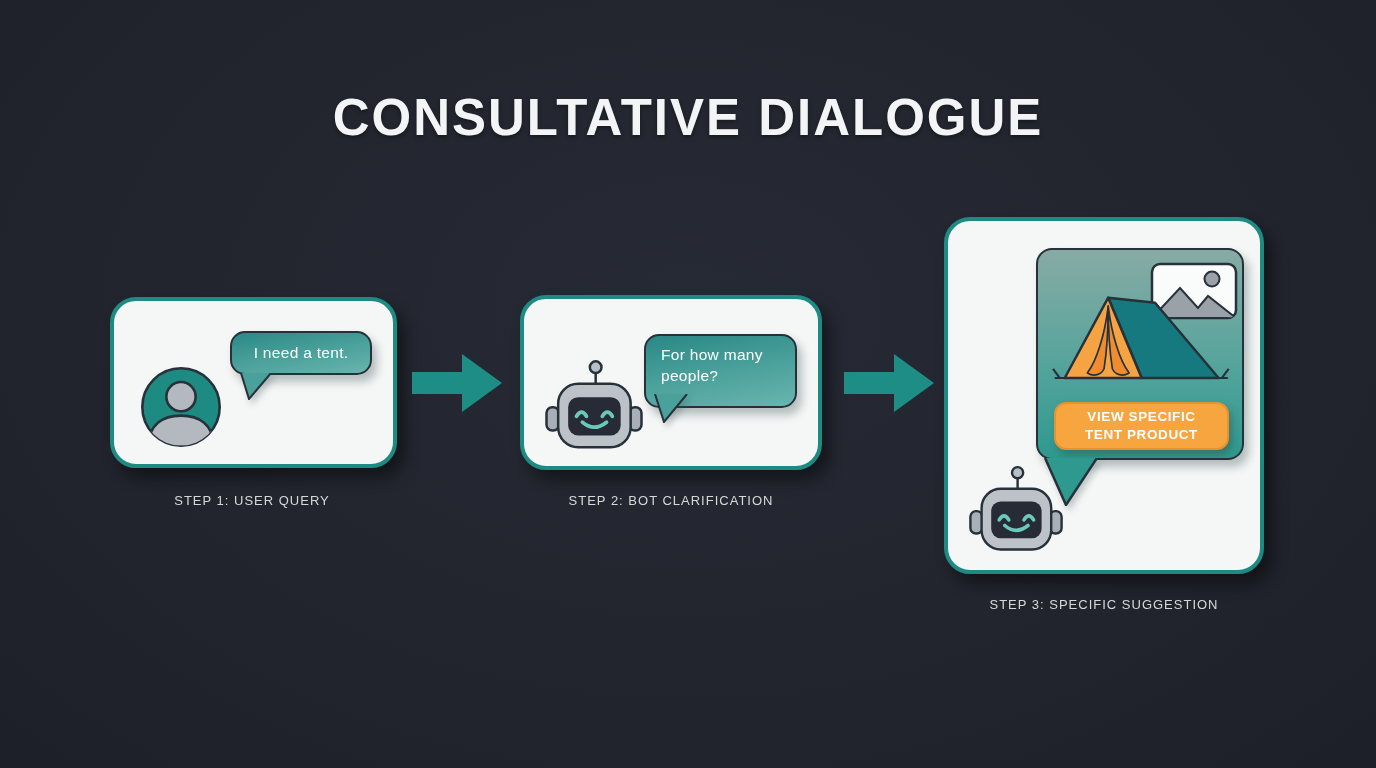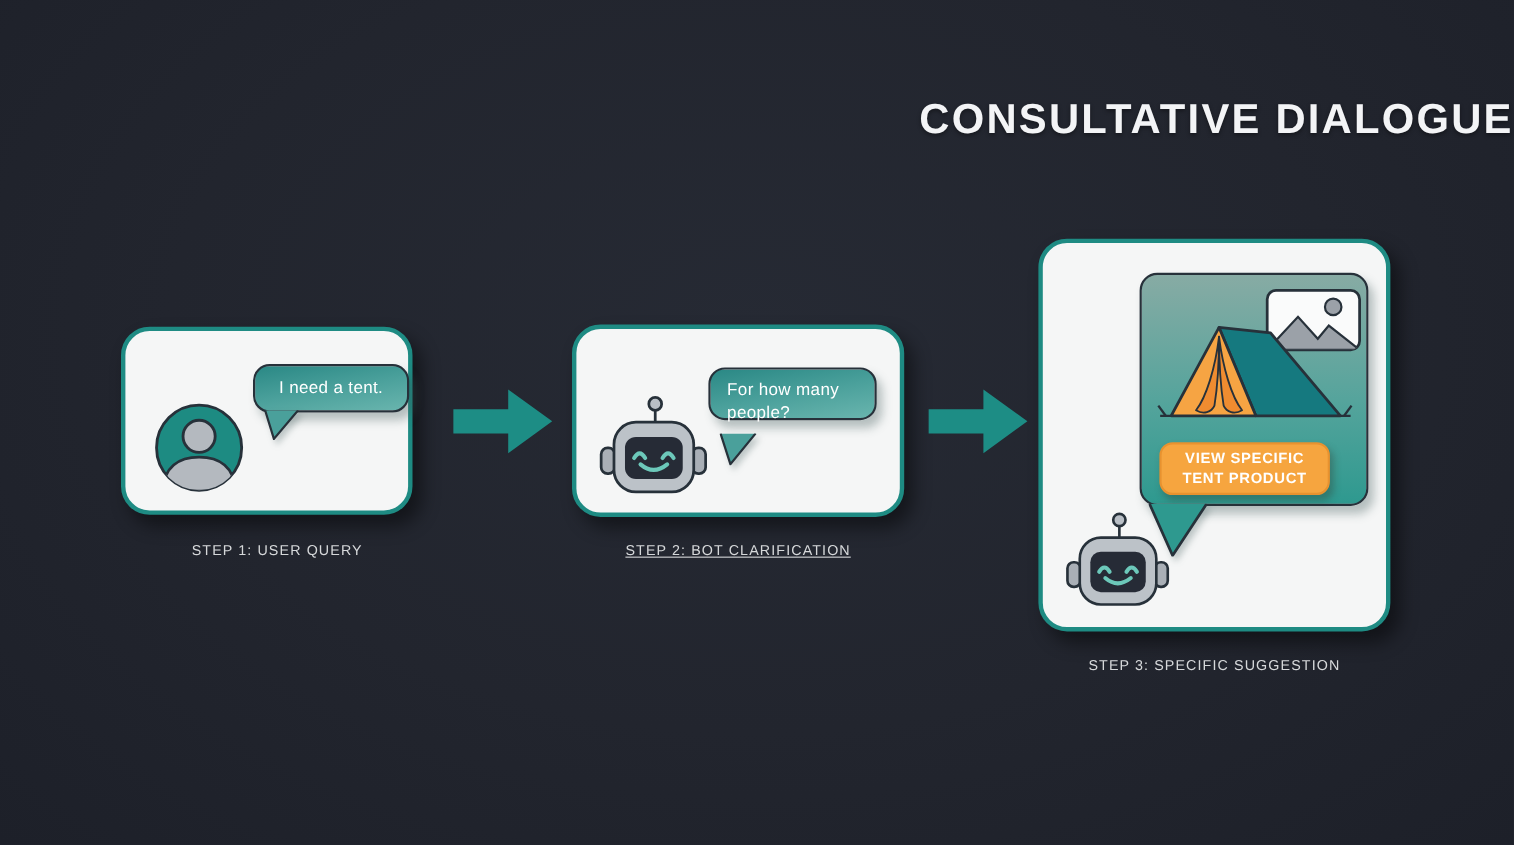--- a/index.html
+++ b/index.html
@@ -12,47 +12,47 @@
   #stage {
     position: relative;
     width: 1376px;
     height: 768px;
     background: radial-gradient(ellipse at 50% 40%, #262a34 0%, #22252e 55%, #1d2029 100%);
   }
   .title {
     position: absolute;
     left: 0; right: 0;
     top: 88px;
-    text-align: right;
+    text-align: center;
     color: #f3f4f6;
-    font-size: 38px;
+    font-size: 51px;
     font-weight: bold;
     letter-spacing: 2px;
     text-shadow: 0 2px 4px rgba(0,0,0,0.4);
   }
   .card {
     position: absolute;
     background: #f5f6f6;
     border: 4px solid #1e8b83;
     border-radius: 26px;
     box-shadow: 8px 10px 16px rgba(0,0,0,0.45);
   }
-  #card1 { left: 110px; top: 297px; width: 265px; height: 171px; }
+  #card1 { left: 110px; top: 297px; width: 287px; height: 171px; }
   #card2 { left: 520px; top: 295px; width: 302px; height: 175px; }
   #card3 { left: 944px; top: 217px; width: 320px; height: 357px; }
   .step-label {
     position: absolute;
     color: #d6d8da;
     font-size: 13px;
     letter-spacing: 1px;
     white-space: nowrap;
     transform: translateX(-50%);
   }
   #label1 { left: 252px; top: 493px; }
-  #label2 { left: 671px; top: 493px; text-decoration: underline; }
+  #label2 { left: 671px; top: 493px; }
   #label3 { left: 1104px; top: 597px; }
   .arrow {
     position: absolute;
     width: 92px; height: 64px;
   }
   #arrow1 { left: 412px; top: 351px; }
   #arrow2 { left: 844px; top: 351px; }
   .icon-abs { position: absolute; }
   .bubble {
     position: absolute;
@@ -63,38 +63,38 @@
   }
   .bubble-small {
     background: linear-gradient(170deg, #2a8885 0%, #4aa09b 50%, #69b5ae 100%);
   }
   #bubble1 {
     left: 116px; top: 30px; width: 142px; height: 44px;
     display: flex; align-items: center; justify-content: center;
     font-size: 15.5px; letter-spacing: 0.3px;
   }
   #bubble2 {
-    left: 120px; top: 35px; width: 153px; height: 48px;
+    left: 120px; top: 35px; width: 153px; height: 74px;
     padding: 9px 0 0 15px;
     font-size: 15.5px; line-height: 1.35; letter-spacing: 0.3px;
   }
   .tail { position: absolute; filter: drop-shadow(3px 4px 3px rgba(60,85,85,0.3)); }
   #tail1 { left: 126px; top: 72px; width: 32px; height: 27px; }
   #tail2 { left: 130px; top: 95px; width: 34px; height: 29px; }
   #tail3 { left: 96px; top: 237px; width: 54px; height: 48px; }
   #bubble3 {
     left: 88px; top: 27px; width: 208px; height: 212px;
     background: linear-gradient(180deg, #87aba4 0%, #55a49c 55%, #2e998f 100%);
     border-radius: 16px;
   }
   #img-ph { position: absolute; left: 112px; top: 12px; width: 88px; height: 58px; }
   #tent { position: absolute; left: 10px; top: 34px; width: 184px; height: 106px; }
   .cta-button {
     position: absolute;
-    left: 16px; top: 152px; width: 155px; height: 48px;
+    left: 16px; top: 152px; width: 175px; height: 48px;
     background: #f6a53f;
     border: 2px solid #e8922f;
     border-radius: 12px;
     display: flex; align-items: center; justify-content: flex-start;
     text-align: center;
     color: #ffffff;
     font-size: 13.5px;
     font-weight: bold;
     letter-spacing: 0.6px;
     line-height: 1.3;

